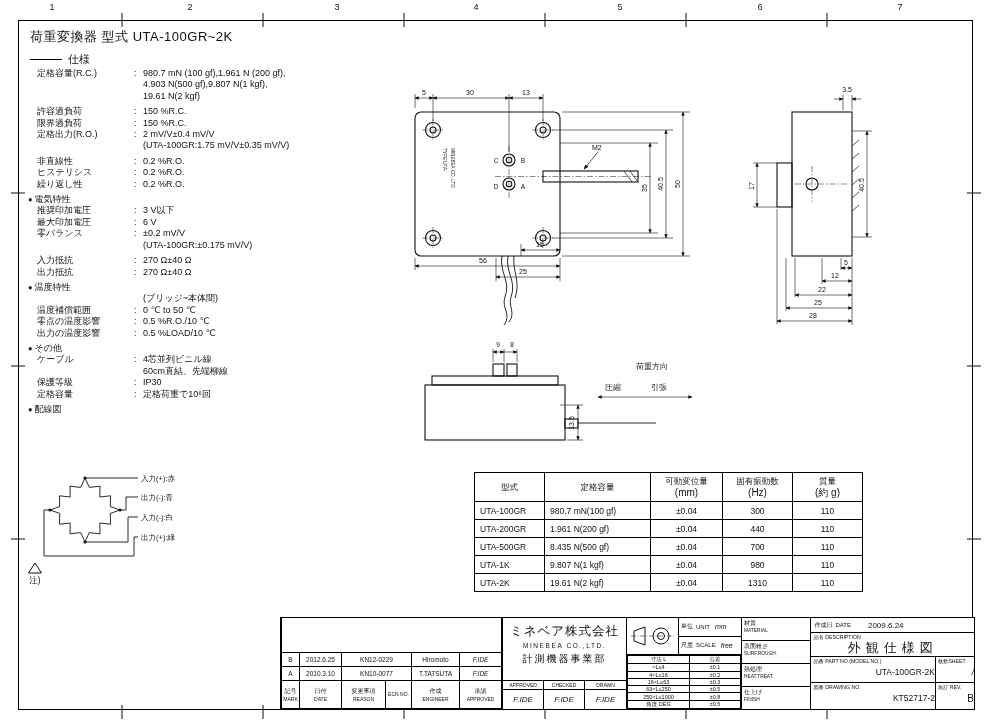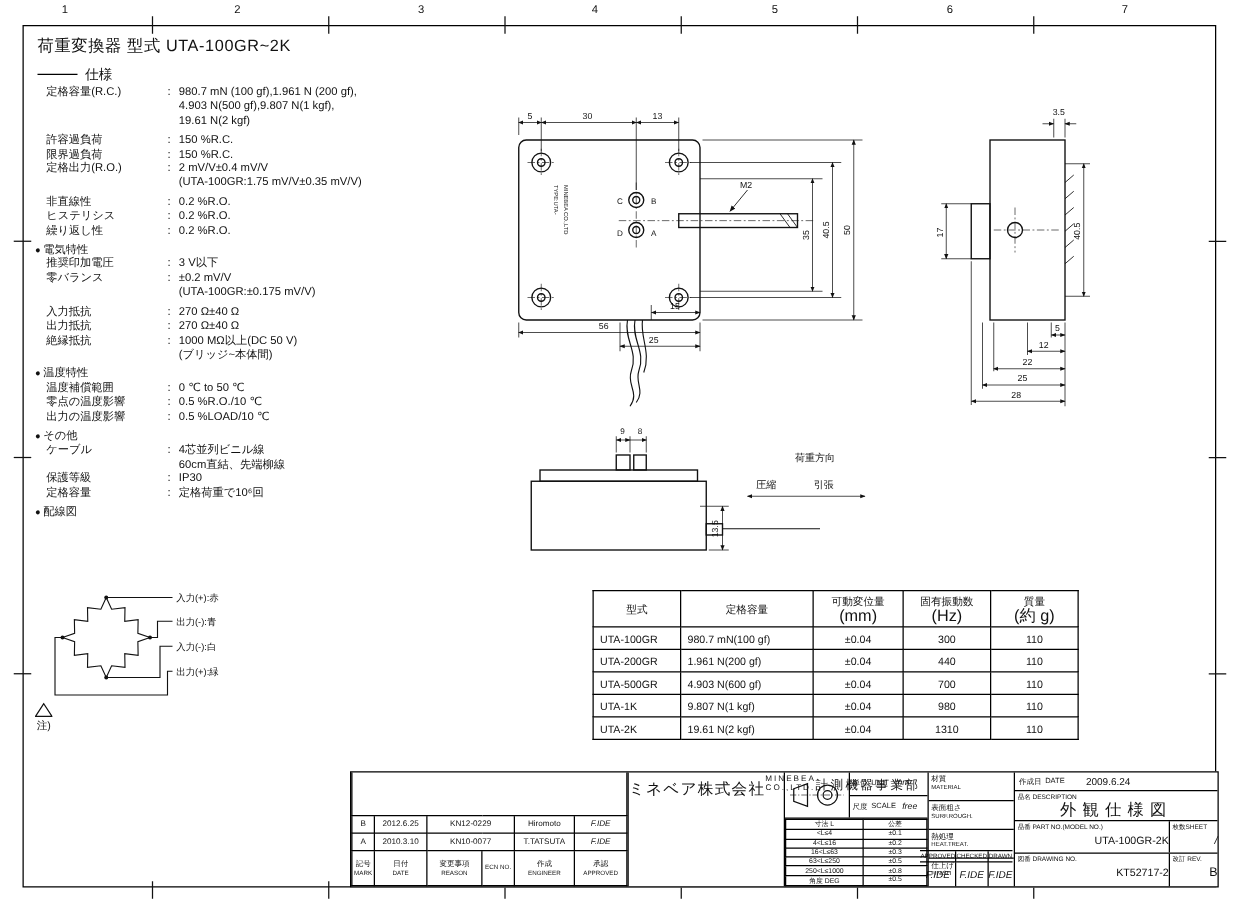--- a/index.html
+++ b/index.html
@@ -25,34 +25,34 @@
   .note{position:absolute;left:28px;top:562px;display:flex;gap:6px;font-size:8.5px;line-height:10px;}
   .note-mark{display:flex;flex-direction:column;align-items:center;gap:1px;}
   .note-body div{white-space:nowrap;}
 
   
   .mtbl{position:absolute;left:474px;top:472px;border-collapse:collapse;table-layout:fixed;}
   .mtbl td,.mtbl th{border:1px solid #000;font-size:8.5px;font-weight:normal;text-align:center;padding:0;overflow:hidden;}
   .mtbl th{height:28px;line-height:11px;}
   .mtbl td{height:17px;}
   .mtbl .al{text-align:left;padding-left:5px;}
-  .h2nd{font-size:13px;display:block;}
+  .h2nd{font-size:10px;display:block;}
 
   
   .tb{position:absolute;left:280px;top:617px;width:695px;height:93px;display:flex;border:1.3px solid #000;box-sizing:border-box;background:#fff;}
   .tb *{box-sizing:border-box;}
   .rev-tbl{width:220px;height:100%;border-collapse:collapse;table-layout:fixed;}
   .rev-tbl td{border:1px solid #000;font-size:6.5px;text-align:center;padding:0;overflow:hidden;}
   .rev-tbl .re td{height:32px;border-top:none;}
   .rev-tbl .rr td{height:13px;}
   .rev-tbl .rl td{height:26px;}
   .rev-tbl .jp{display:block;font-size:6px;}
   .rev-tbl .en{display:block;font-size:5px;}
   .sig{font-style:italic;font-size:8px;}
-  .tb-company{width:125px;border-left:1px solid #000;display:flex;}
+  .tb-company{width:125px;border-left:1px solid #000;display:flex;flex-direction:column;}
   .co-jp{font-size:12.5px;text-align:center;margin-top:5px;letter-spacing:1px;white-space:nowrap;}
   .co-en{font-size:6.5px;text-align:center;letter-spacing:1.6px;margin-top:2px;}
   .co-div{font-size:10px;text-align:center;margin-top:3px;letter-spacing:2px;white-space:nowrap;}
   .co-sign{margin-top:auto;display:grid;grid-template-columns:1fr 1fr 1fr;border-top:1px solid #000;}
   .co-sign .sh{font-size:5px;text-align:center;border-right:1px solid #000;border-bottom:1px solid #000;padding:1px 0;}
   .co-sign .sv{font-size:8px;font-style:italic;text-align:center;border-right:1px solid #000;height:19px;line-height:19px;}
   .co-sign .nr{border-right:none;}
   .tb-mid{width:115px;border-left:1px solid #000;display:flex;flex-direction:column;}
   .mid-top{display:flex;height:38px;border-bottom:1px solid #000;}
   .proj{width:52px;border-right:1px solid #000;display:flex;align-items:center;justify-content:center;}
@@ -114,27 +114,27 @@
     <div class="sl c"><span class="lb"></span><span class="co"></span><span>19.61 N(2 kgf)</span></div>
     <div class="sl r g"><span class="lb">許容過負荷</span><span class="co"></span><span>150 %R.C.</span></div>
     <div class="sl r"><span class="lb">限界過負荷</span><span class="co"></span><span>150 %R.C.</span></div>
     <div class="sl r"><span class="lb">定格出力(R.O.)</span><span class="co"></span><span>2 mV/V±0.4 mV/V</span></div>
     <div class="sl c"><span class="lb"></span><span class="co"></span><span>(UTA-100GR:1.75 mV/V±0.35 mV/V)</span></div>
     <div class="sl r g"><span class="lb">非直線性</span><span class="co"></span><span>0.2 %R.O.</span></div>
     <div class="sl r"><span class="lb">ヒステリシス</span><span class="co"></span><span>0.2 %R.O.</span></div>
     <div class="sl r"><span class="lb">繰り返し性</span><span class="co"></span><span>0.2 %R.O.</span></div>
     <div class="sl b g"><span>電気特性</span></div>
     <div class="sl r"><span class="lb">推奨印加電圧</span><span class="co"></span><span>3 V以下</span></div>
+    <div class="sl r"><span class="lb">最大印加電圧</span><span class="co"></span><span>6 V</span></div>
     <div class="sl r"><span class="lb">零バランス</span><span class="co"></span><span>±0.2 mV/V</span></div>
     <div class="sl c"><span class="lb"></span><span class="co"></span><span>(UTA-100GR:±0.175 mV/V)</span></div>
     <div class="sl r g"><span class="lb">入力抵抗</span><span class="co"></span><span>270 Ω±40 Ω</span></div>
     <div class="sl r"><span class="lb">出力抵抗</span><span class="co"></span><span>270 Ω±40 Ω</span></div>
-    <div class="sl r"><span class="lb">絶縁抵抗</span><span class="co"></span><span>1000 MΩ以上(DC 50 V)</span></div>
+    <div class="sl b g"><span>温度特性</span></div>
     <div class="sl c"><span class="lb"></span><span class="co"></span><span>(ブリッジ~本体間)</span></div>
-    <div class="sl b g"><span>温度特性</span></div>
     <div class="sl r"><span class="lb">温度補償範囲</span><span class="co"></span><span>0 ℃ to 50 ℃</span></div>
     <div class="sl r"><span class="lb">零点の温度影響</span><span class="co"></span><span>0.5 %R.O./10 ℃</span></div>
     <div class="sl r"><span class="lb">出力の温度影響</span><span class="co"></span><span>0.5 %LOAD/10 ℃</span></div>
     <div class="sl b g"><span>その他</span></div>
     <div class="sl r"><span class="lb">ケーブル</span><span class="co"></span><span>4芯並列ビニル線</span></div>
     <div class="sl c"><span class="lb"></span><span class="co"></span><span>60cm直結、先端柳線</span></div>
     <div class="sl r"><span class="lb">保護等級</span><span class="co"></span><span>IP30</span></div>
     <div class="sl r"><span class="lb">定格容量</span><span class="co"></span><span>定格荷重で10⁶回</span></div>
     <div class="sl b g"><span>配線図</span></div>
   </div>
@@ -381,21 +381,21 @@
         </tr>
     <tr>
           <td class="al">UTA-200GR</td>
           <td class="al">1.961 N(200 gf)</td>
           <td>±0.04</td>
           <td>440</td>
           <td>110</td>
         </tr>
     <tr>
           <td class="al">UTA-500GR</td>
-          <td class="al">4.903 N(600 gf)</td>
+          <td class="al">8.435 N(500 gf)</td>
           <td>±0.04</td>
           <td>700</td>
           <td>110</td>
         </tr>
     <tr>
           <td class="al">UTA-1K</td>
           <td class="al">9.807 N(1 kgf)</td>
           <td>±0.04</td>
           <td>980</td>
           <td>110</td>

